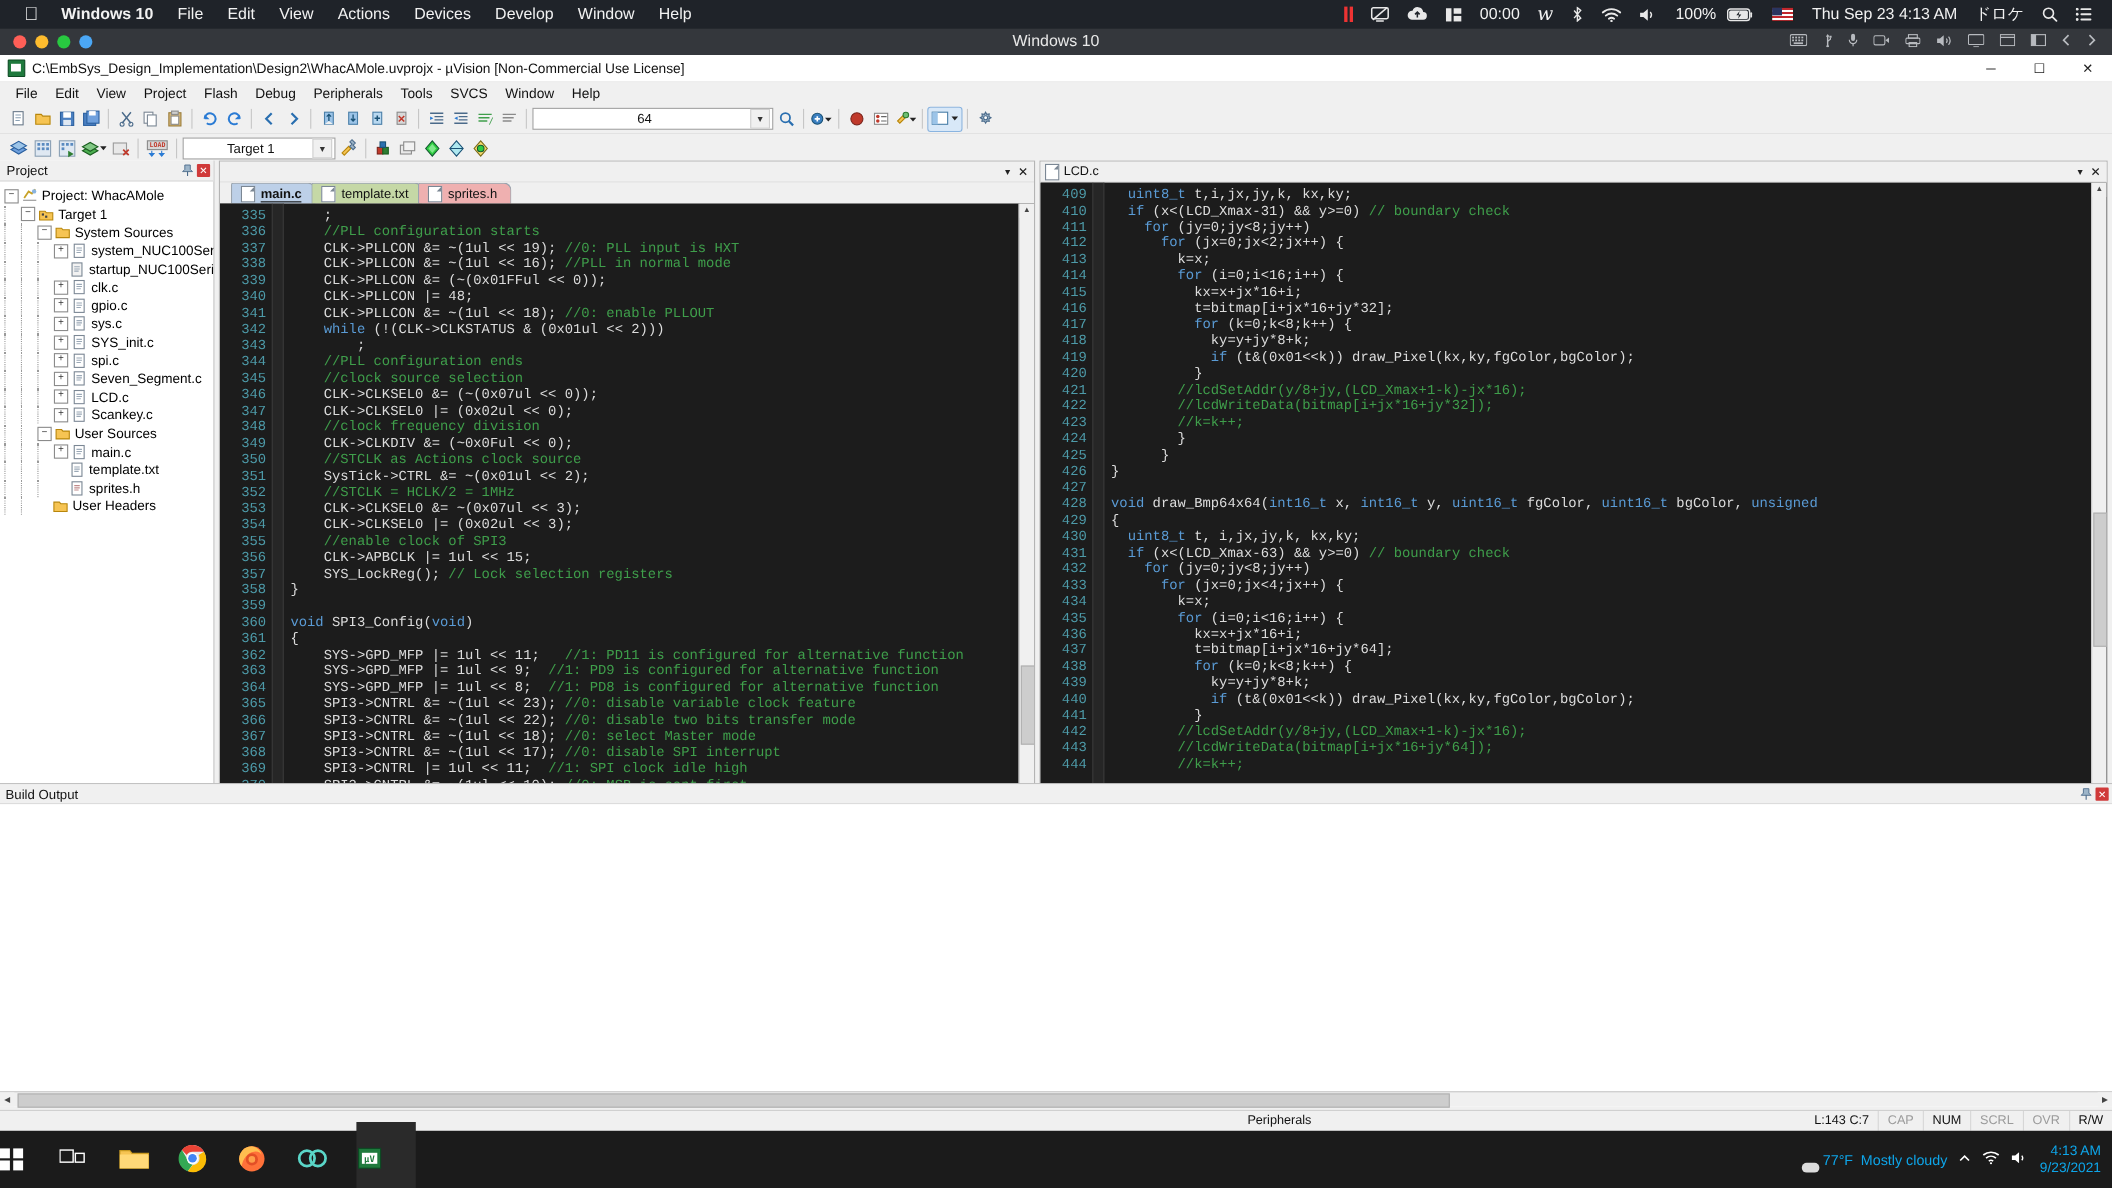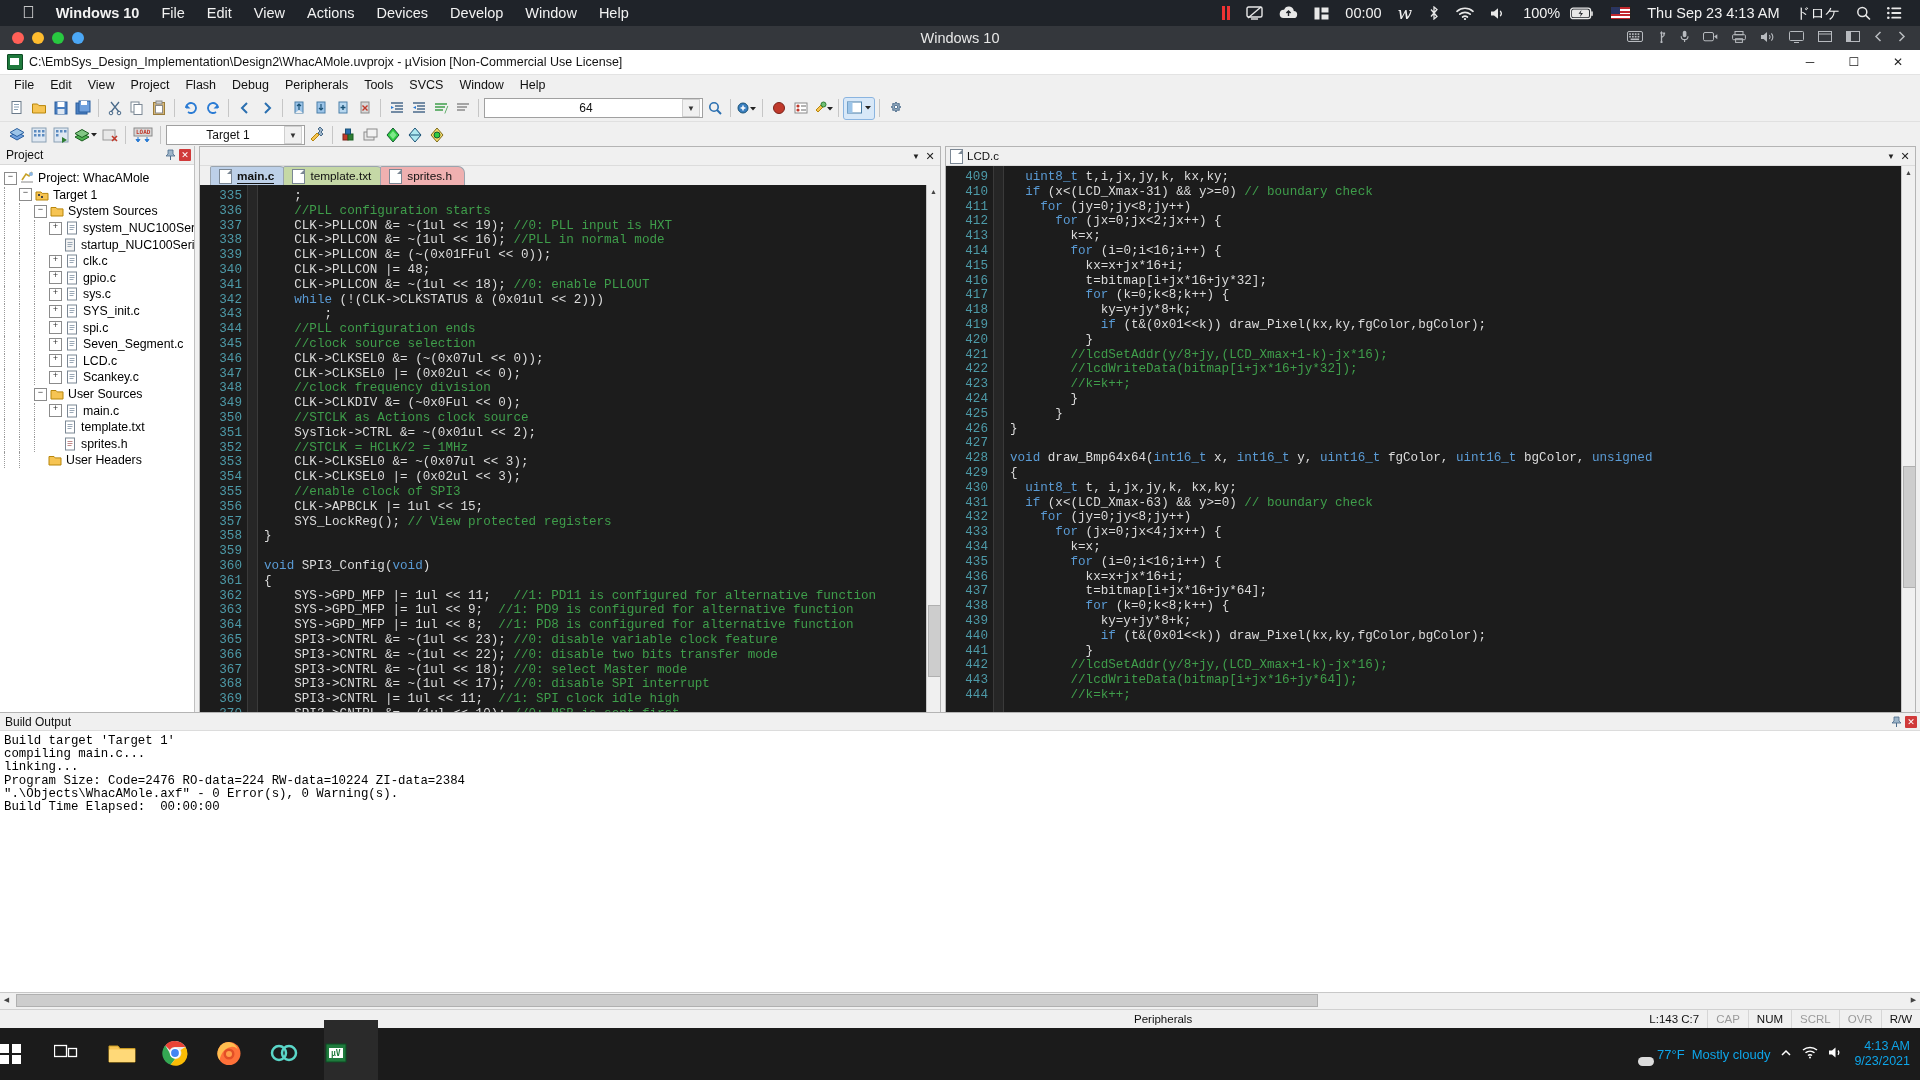--- a/index.html
+++ b/index.html
@@ -926,21 +926,21 @@
     CLK-&gt;CLKSEL0 |= (0x02ul &lt;&lt; 0);
     <span class="cm">//clock frequency division</span>
     CLK-&gt;CLKDIV &amp;= (~0x0Ful &lt;&lt; 0);
     <span class="cm">//STCLK as Actions clock source</span>
     SysTick-&gt;CTRL &amp;= ~(0x01ul &lt;&lt; 2);
     <span class="cm">//STCLK = HCLK/2 = 1MHz</span>
     CLK-&gt;CLKSEL0 &amp;= ~(0x07ul &lt;&lt; 3);
     CLK-&gt;CLKSEL0 |= (0x02ul &lt;&lt; 3);
     <span class="cm">//enable clock of SPI3</span>
     CLK-&gt;APBCLK |= 1ul &lt;&lt; 15;
-    SYS_LockReg(); <span class="cm">// View protected registers</span>
+    SYS_LockReg(); <span class="cm">// Lock selection registers</span>
 }
 
 <span class="k">void</span> SPI3_Config(<span class="k">void</span>)
 {
     SYS-&gt;GPD_MFP |= 1ul &lt;&lt; 11;   <span class="cm">//1: PD11 is configured for alternative function</span>
     SYS-&gt;GPD_MFP |= 1ul &lt;&lt; 9;  <span class="cm">//1: PD9 is configured for alternative function</span>
     SYS-&gt;GPD_MFP |= 1ul &lt;&lt; 8;  <span class="cm">//1: PD8 is configured for alternative function</span>
     SPI3-&gt;CNTRL &amp;= ~(1ul &lt;&lt; 23); <span class="cm">//0: disable variable clock feature</span>
     SPI3-&gt;CNTRL &amp;= ~(1ul &lt;&lt; 22); <span class="cm">//0: disable two bits transfer mode</span>
     SPI3-&gt;CNTRL &amp;= ~(1ul &lt;&lt; 18); <span class="cm">//0: select Master mode</span>
@@ -1069,26 +1069,20 @@
       <div class="buildhdr">
         <span>Build Output</span>
         <span class="hicons">
           <span class="pin"><svg width="11" height="12">
                   <path d="M3 1h5v4l2 2H1l2-2z" fill="#9db5c9" stroke="#4a6a8a" stroke-width="0.8"></path>
                   <path d="M5.5 7v4" stroke="#4a6a8a"></path>
                 </svg></span>
           <span class="xbtn">✕</span>
         </span>
       </div>
-      <div class="buildtext">Build target 'Target 1'
-compiling main.c...
-linking...
-Program Size: Code=2476 RO-data=224 RW-data=10224 ZI-data=2384
-".\Objects\WhacAMole.axf" - 0 Error(s), 0 Warning(s).
-Build Time Elapsed:  00:00:00</div>
       <div class="sb-h" style="bottom:0;right:0;">
         <div class="sbarrow" style="left:0;">◀</div>
         <div class="thumbh" style="left:16px;width:1300px;"></div>
         <div class="sbarrow" style="right:0;">▶</div>
       </div>
     </div>
   </div>
 
   <div class="statusbar">
     <span class="st-flat" style="width:1110px;"></span>

